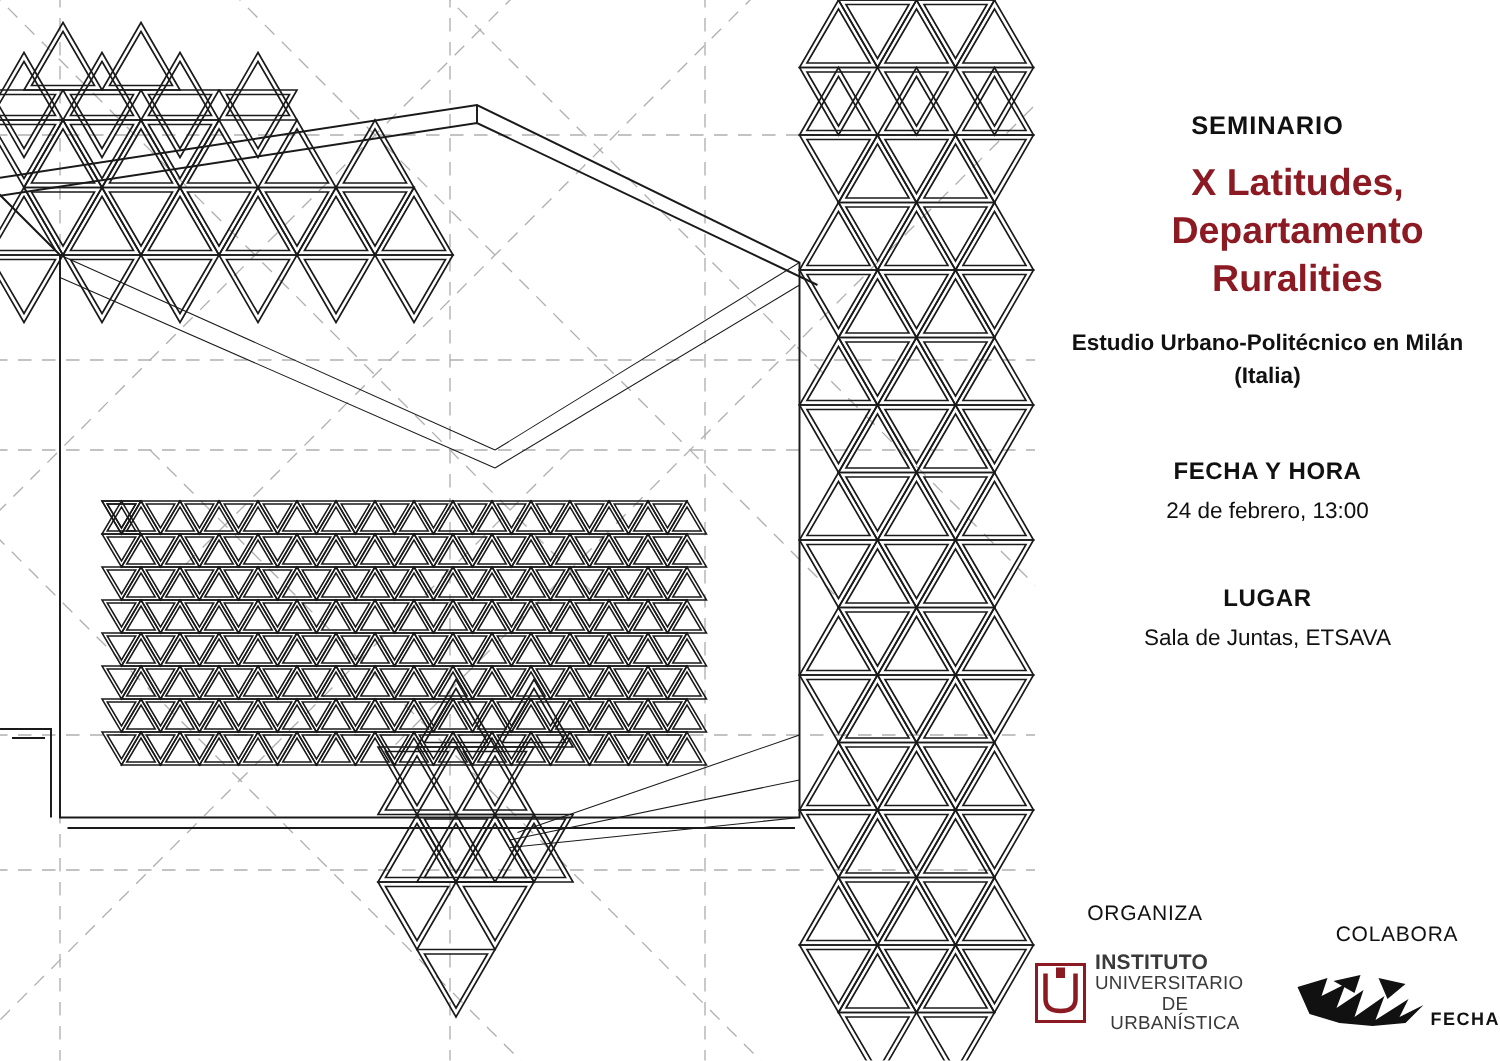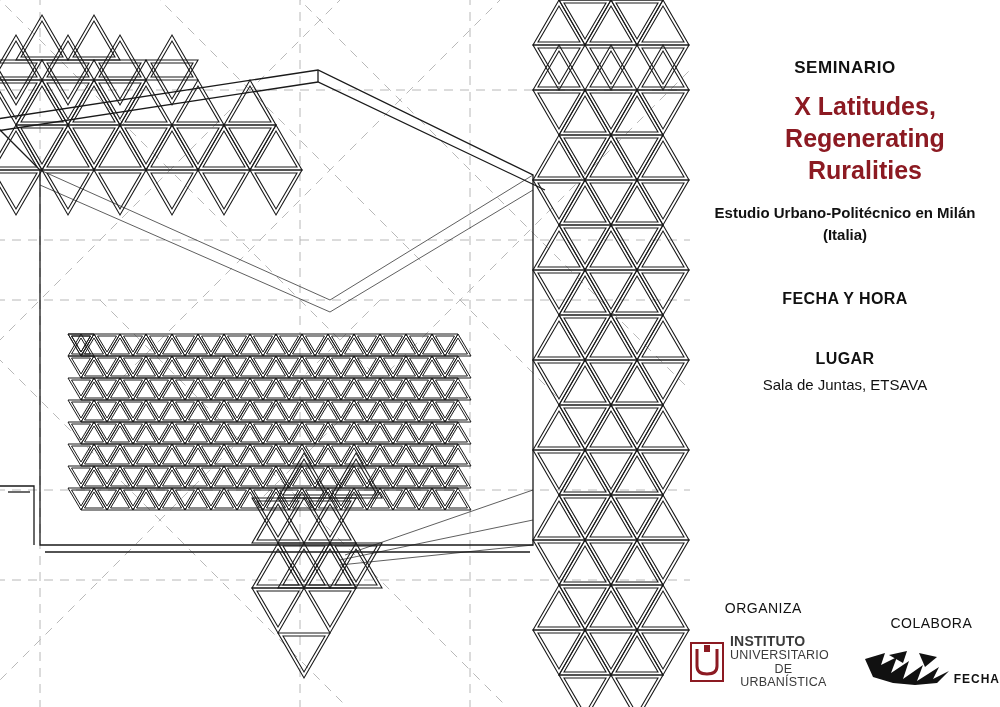--- a/index.html
+++ b/index.html
@@ -36,21 +36,21 @@
     display: block;
   }
 
   
   .text-panel {
     position: absolute;
     left: 690px;
     top: 0;
     width: 310px;
     height: 707px;
-    padding: 0 12px;
+    padding: 16px 12px;
     box-sizing: border-box;
     text-align: center;
     color: #111111;
   }
 
   .seminar-kicker {
     margin-top: 58px;
     font-size: 17px;
     font-weight: bold;
     letter-spacing: 0.6px;
@@ -637,31 +637,32 @@
       </g>
     </svg>
   </div>
 
   <div class="text-panel">
 
     <div class="seminar-kicker">SEMINARIO</div>
 
     <div class="seminar-title">
       <div>X Latitudes,</div>
-      <div>Regenerating Ruralities</div>
+      <div>Departamento Ruralities</div>
     </div>
 
 
     <div class="speaker-affiliation">
       <div>Estudio Urbano-Politécnico en Milán</div>
       <div>(Italia)</div>
     </div>
 
     <div class="datetime-block">
       <div class="block-label">FECHA Y HORA</div>
+      <div class="block-value">24 de febrero, 13:00</div>
     </div>
 
     <div class="place-block">
       <div class="block-label">LUGAR</div>
       <div class="block-value">Sala de Juntas, ETSAVA</div>
     </div>
 
     <div class="logo-row">
 
       <div class="logo-col">

